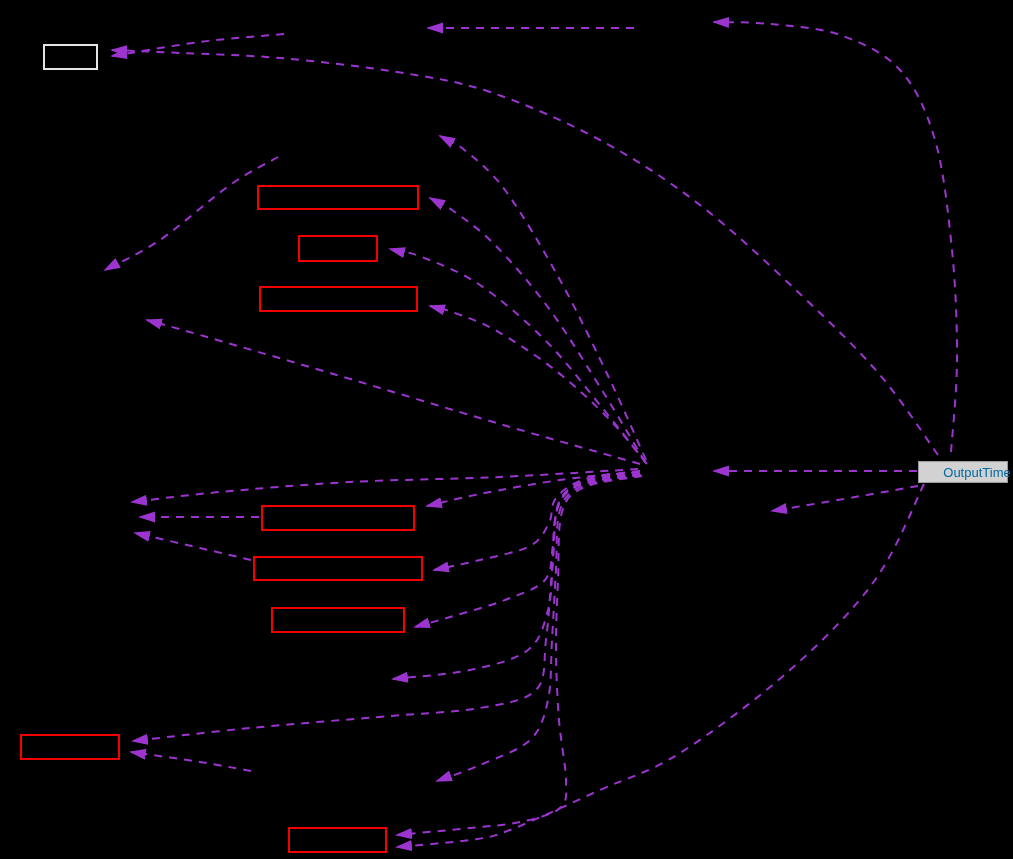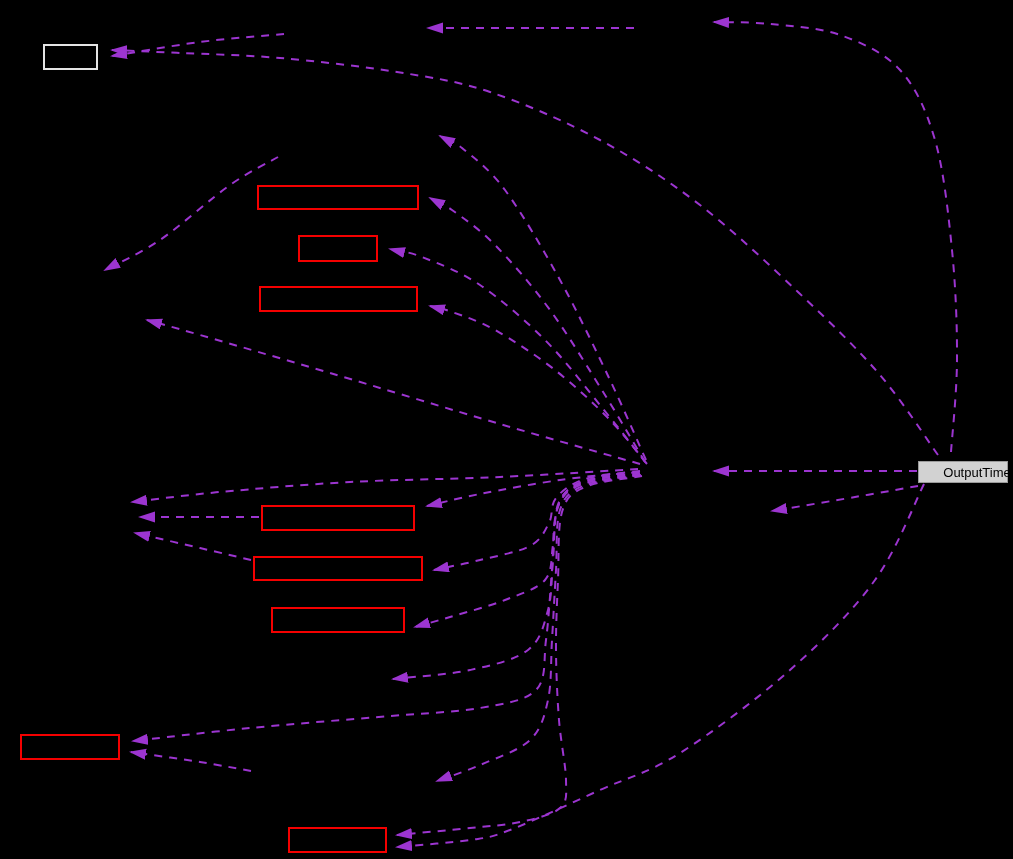--- a/index.html
+++ b/index.html
@@ -53,21 +53,21 @@
       <path d="M640,473 C630.7,474.3 597.5,476.2 584,481 C570.5,485.8 564.2,491.3 559,502 C553.8,512.7 555.3,532.0 553,545 C550.7,558.0 553.0,570.8 545,580 C537.0,589.2 520.8,593.8 505,600 C489.2,606.2 465.0,612.5 450,617 C435.0,621.5 420.8,625.3 415,627" class="edge" stroke="#9c35d0" marker-end="url(#arrowhead)"></path>
       <path d="M640,474 C630.3,475.5 595.7,477.7 582,483 C568.3,488.3 562.8,493.2 558,506 C553.2,518.8 554.7,542.7 553,560 C551.3,577.3 552.2,595.0 548,610 C543.8,625.0 541.0,640.0 528,650 C515.0,660.0 492.5,665.2 470,670 C447.5,674.8 405.8,677.5 393,679" class="edge" stroke="#9c35d0" marker-end="url(#arrowhead)"></path>
       <path d="M640,475 C630.0,476.7 593.8,479.2 580,485 C566.2,490.8 561.7,495.8 557,510 C552.3,524.2 553.8,548.3 552,570 C550.2,591.7 548.7,620.0 546,640 C543.3,660.0 547.0,678.7 536,690 C525.0,701.3 504.3,703.7 480,708 C455.7,712.3 428.3,712.7 390,716 C351.7,719.3 292.8,723.8 250,728 C207.2,732.2 152.5,738.8 133,741" class="edge" stroke="#9c35d0" marker-end="url(#arrowhead)"></path>
       <path d="M641,475 C631.3,476.8 596.5,480.2 583,486 C569.5,491.8 564.5,496.0 560,510 C555.5,524.0 557.3,548.3 556,570 C554.7,591.7 553.3,618.3 552,640 C550.7,661.7 551.7,683.3 548,700 C544.3,716.7 541.3,729.2 530,740 C518.7,750.8 495.5,758.2 480,765 C464.5,771.8 444.2,778.3 437,781" class="edge" stroke="#9c35d0" marker-end="url(#arrowhead)"></path>
       <path d="M642,476 C632.5,477.8 598.3,481.0 585,487 C571.7,493.0 566.5,496.5 562,512 C557.5,527.5 559.0,557.0 558,580 C557.0,603.0 555.8,626.7 556,650 C556.2,673.3 557.3,698.3 559,720 C560.7,741.7 565.8,765.3 566,780 C566.2,794.7 567.7,801.0 560,808 C552.3,815.0 535.0,818.7 520,822 C505.0,825.3 490.5,825.8 470,828 C449.5,830.2 409.2,833.8 397,835" class="edge" stroke="#9c35d0" marker-end="url(#arrowhead)"></path>
       <path d="M924,484 C915.8,500.0 897.3,549.0 875,580 C852.7,611.0 822.5,641.2 790,670 C757.5,698.8 711.7,733.0 680,753 C648.3,773.0 628.3,777.2 600,790 C571.7,802.8 531.7,821.7 510,830 C488.3,838.3 488.8,837.2 470,840 C451.2,842.8 409.2,845.8 397,847" class="edge" stroke="#9c35d0" marker-end="url(#arrowhead)"></path>
       <path d="M278,157 C270.0,161.7 249.7,171.2 230,185 C210.3,198.8 180.8,225.8 160,240 C139.2,254.2 114.2,265.0 105,270" class="edge" stroke="#9c35d0" marker-end="url(#arrowhead)"></path>
       <path d="M251,771 C242.5,769.5 220.0,765.2 200,762 C180.0,758.8 142.5,753.7 131,752" class="edge" stroke="#9c35d0" marker-end="url(#arrowhead)"></path>
     </svg>
 
-<div class="node selected" style="left: 918px; top: 461px; width: 90px; height: 22px; background: rgb(210, 210, 210); color: #000000; padding-left: 28px;">
+<div class="node selected" style="left: 918px; top: 461px; width: 90px; height: 22px; background: rgb(210, 210, 210); color: #0369a1; padding-left: 28px;">
       <span class="node-label">OutputTime</span>
     </div>
     <div class="node plain" style="left: 43px; top: 44px; width: 55px; height: 26px; border-color: rgb(228, 228, 228);"></div>
     <div class="node red" style="left: 257px; top: 185px; width: 162px; height: 25px; border-color: rgb(244, 0, 0);"></div>
     <div class="node red" style="left: 298px; top: 235px; width: 80px; height: 27px; border-color: rgb(244, 0, 0);"></div>
     <div class="node red" style="left: 259px; top: 286px; width: 159px; height: 26px; border-color: rgb(244, 0, 0);"></div>
     <div class="node red" style="left: 261px; top: 505px; width: 154px; height: 26px; border-color: rgb(244, 0, 0);"></div>
     <div class="node red" style="left: 253px; top: 556px; width: 170px; height: 25px; border-color: rgb(244, 0, 0);"></div>
     <div class="node red" style="left: 271px; top: 607px; width: 134px; height: 26px; border-color: rgb(244, 0, 0);"></div>
     <div class="node red" style="left: 20px; top: 734px; width: 100px; height: 26px; border-color: rgb(244, 0, 0);"></div>

